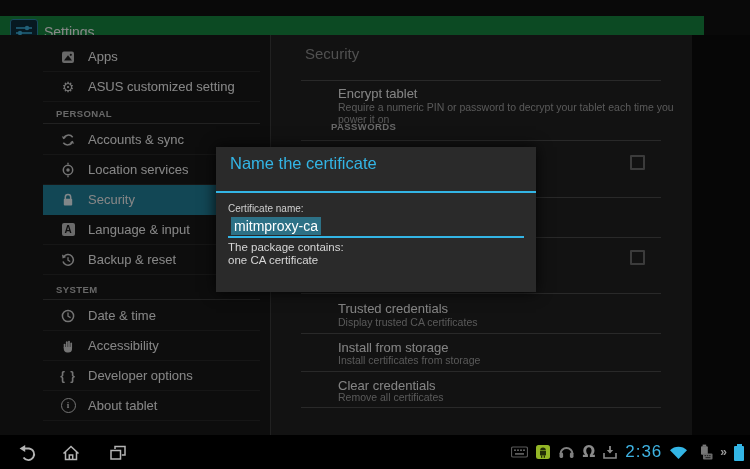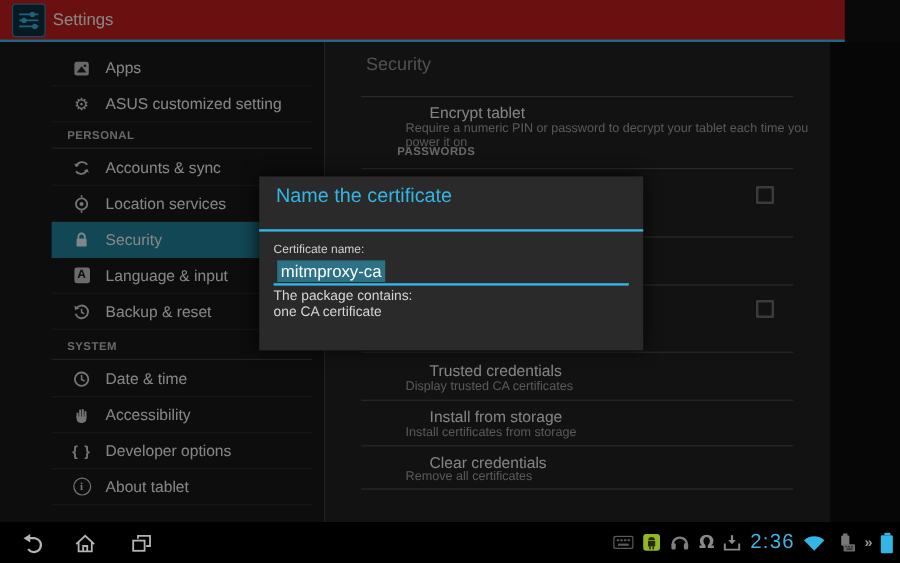--- a/index.html
+++ b/index.html
@@ -1,39 +1,39 @@
 <!DOCTYPE html>
 <html><head>
 <meta charset="utf-8">
 <style>
   html,body{margin:0;padding:0;background:#000;}
   body{width:750px;height:469px;overflow:hidden;font-family:"Liberation Sans",sans-serif;-webkit-font-smoothing:antialiased;}
   .screen{position:relative;width:750px;height:469px;background:#000;}
   
   .app{position:absolute;left:0;top:0;width:750px;height:435px;background:#101010;overflow:hidden;}
-  .action-bar{position:absolute;left:0;top:0;width:704px;height:33px;background:#b91c1c;border-bottom:2px solid #33b5e5;}
+  .action-bar{position:absolute;left:0;top:16px;width:704px;height:33px;background:#15803d;border-bottom:2px solid #33b5e5;}
   .app-icon{position:absolute;left:10px;top:3px;width:26px;height:26px;background:#0d2b3a;border:1px solid #2a7ea3;border-radius:3px;}
   .app-title{position:absolute;left:44px;top:0;height:33px;line-height:33px;color:#e9e9e9;font-size:14px;}
   
   .sidebar{position:absolute;left:0;top:35px;width:270px;height:400px;background:#181818;}
   .side-item{position:relative;height:29px;margin:0 10px 0 43px;display:flex;align-items:center;border-bottom:1px solid #262626;}
   .side-item.selected{background:#1f7a93;border-bottom-color:#1f7a93;}
   .si-icon{width:18px;height:17px;margin-left:16px;display:flex;align-items:center;justify-content:center;color:#c9c9c9;font-size:14px;flex:0 0 18px;}
   .si-label{margin-left:11px;color:#e6e6e6;font-size:13px;white-space:nowrap;}
   .side-header{height:15px;margin:6px 10px 1px 43px;border-bottom:1px solid #3a3a3a;color:#b3b3b3;font-size:9.5px;font-weight:bold;letter-spacing:.4px;padding-left:13px;line-height:12px;}
   .side-pad{height:7px;}
   .braces-glyph{color:#c9c9c9;font-size:12px;font-weight:bold;letter-spacing:1px;}
   .info-glyph{width:13px;height:13px;border:1.4px solid #c9c9c9;border-radius:50%;color:#c9c9c9;font-size:9px;font-weight:bold;line-height:13px;text-align:center;font-family:"Liberation Serif",serif;}
   .lang-glyph{width:13px;height:13px;background:#b9b9b9;border-radius:2px;color:#161616;font-size:10px;font-weight:bold;line-height:13px;text-align:center;}
   
   .main-panel{position:absolute;left:270px;top:35px;width:421px;height:400px;background:#1f1f1f;border-left:1px solid #3a3a3a;}
   .right-gutter{position:absolute;left:692px;top:35px;width:58px;height:400px;background:#0c0c0c;}
   .panel-title{position:absolute;left:34px;top:10px;color:#8a8a8a;font-size:15px;}
   .pdiv{position:absolute;left:30px;width:360px;height:1px;background:#484848;}
-  .prow-title{position:absolute;left:67px;color:#e2e2e2;font-size:13px;margin-left:20px;}
+  .prow-title{position:absolute;left:67px;color:#e2e2e2;font-size:13px;}
   .prow-sub{position:absolute;left:67px;color:#9a9a9a;font-size:10.5px;}
   .psec{position:absolute;left:36px;color:#b3b3b3;font-size:9.5px;font-weight:bold;letter-spacing:.4px;}
   .pcheck{position:absolute;left:359px;width:11px;height:11px;border:2px solid #666;border-radius:1px;background:transparent;}
   
   .scrim{position:absolute;left:0;top:0;width:750px;height:435px;background:rgba(0,0,0,0.42);}
   
   .dialog{position:absolute;left:216px;top:147px;width:320px;height:145px;background:#2a2a2a;box-shadow:0 0 14px rgba(0,0,0,.85);z-index:10;}
   .dlg-title{height:44px;line-height:32px;padding-left:14px;color:#33b5e5;font-size:16.5px;}
   .dlg-blue-rule{height:2px;background:#33b5e5;}
   .dlg-label{margin:10px 12px 0;color:#cfcfcf;font-size:10px;}

